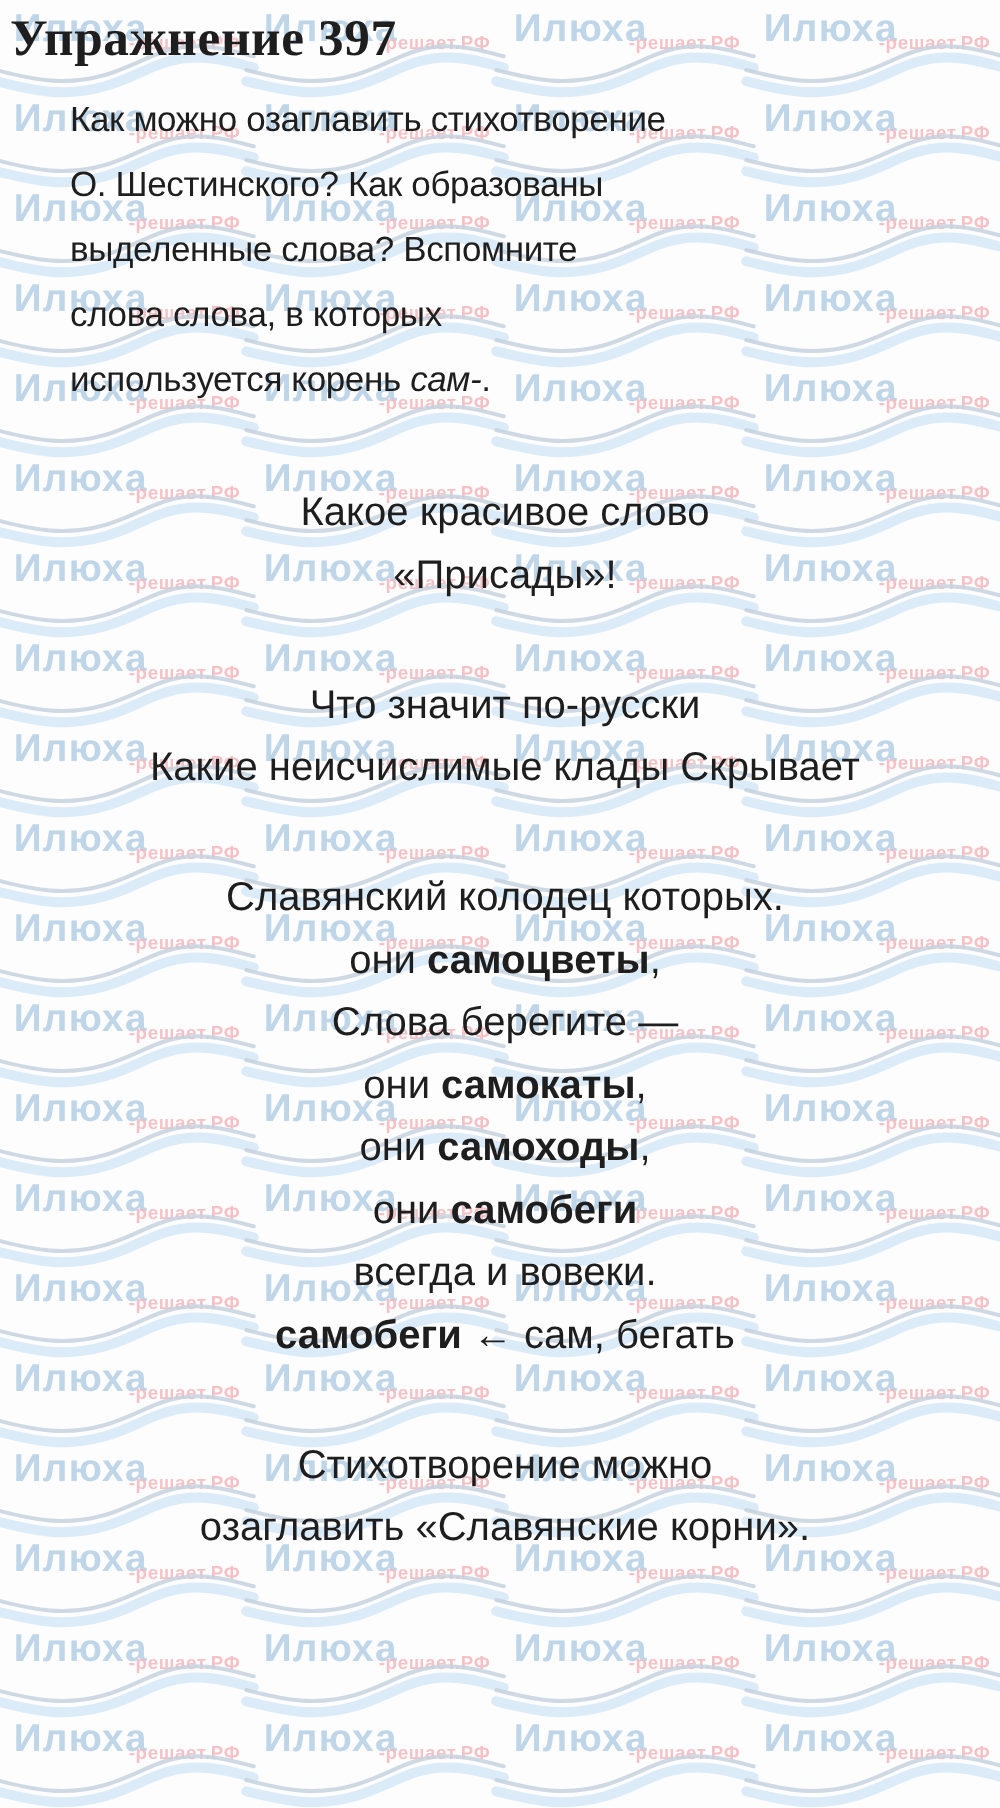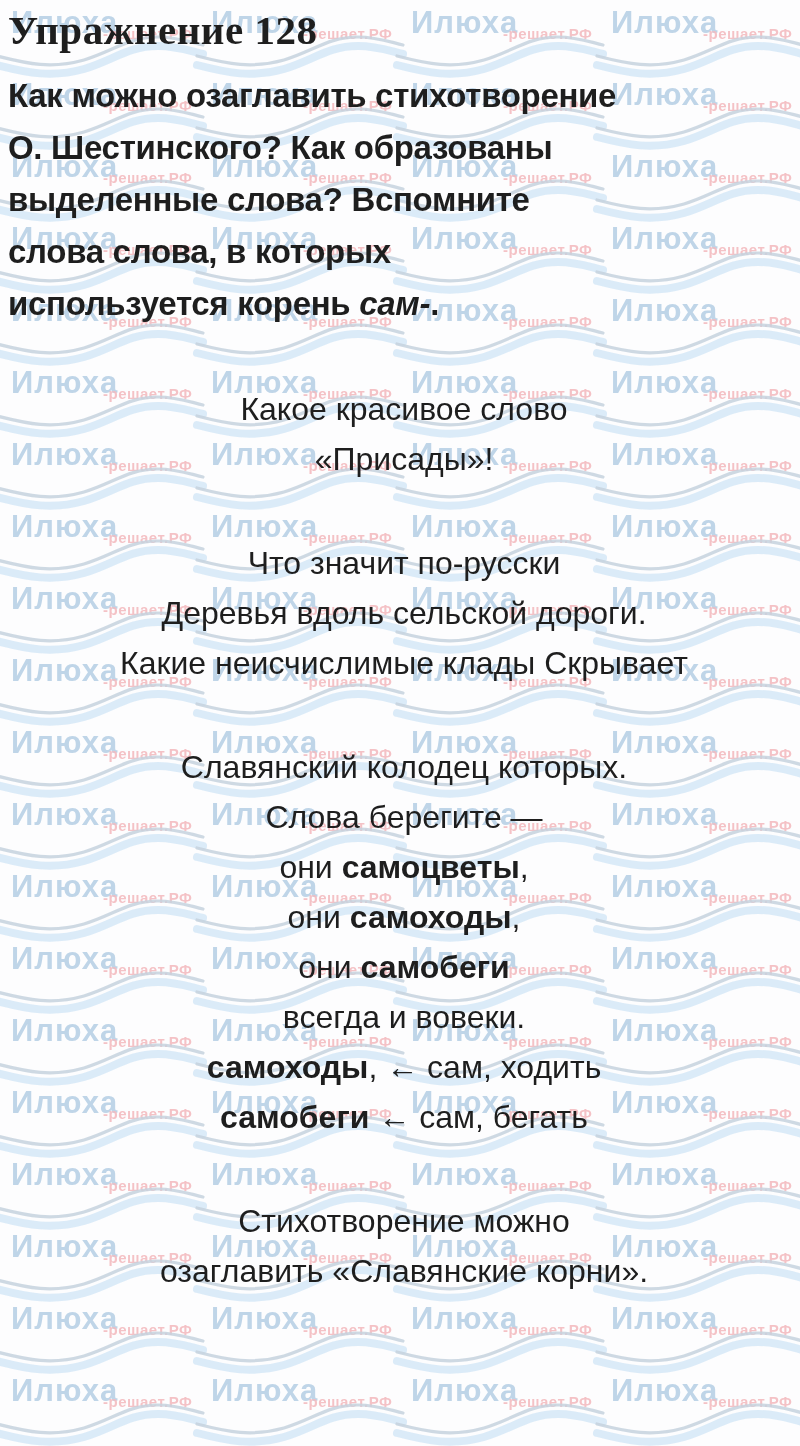--- a/index.html
+++ b/index.html
@@ -62,23 +62,24 @@
     margin: 0;
     font-family: "Liberation Serif", serif;
     font-weight: bold;
     font-size: 41px;
     line-height: 48px;
     letter-spacing: 0.5px;
     white-space: nowrap;
   }
   .question {
     margin-top: 16px;
-    font-weight: bold;
-    font-size: 33px;
+    font-weight: normal;
+    font-size: 28px;
     letter-spacing: -0.3px;
+    margin-left: 48px;
   }
   .question .line { line-height: 52px; }
   .answer .para {
     margin-top: 54px;
     font-size: 32px;
     text-align: center;
   }
   .answer .line { line-height: 50px; }
   .line { white-space: nowrap; }
   .b { font-weight: bold; }
@@ -181,48 +182,47 @@
         <use href="#wm-tile" xlink:href="#wm-tile" x="600" y="1368"></use>
         <use href="#wm-tile" xlink:href="#wm-tile" x="0" y="1440"></use>
         <use href="#wm-tile" xlink:href="#wm-tile" x="200" y="1440"></use>
         <use href="#wm-tile" xlink:href="#wm-tile" x="400" y="1440"></use>
         <use href="#wm-tile" xlink:href="#wm-tile" x="600" y="1440"></use>
       </g>
   </svg>
 
   <div class="content">
 
-    <h1 class="title">Упражнение 128</h1>
+    <h1 class="title">Упражнение 397</h1>
 
     <div class="question">
         <div class="line"><span>Как можно озаглавить стихотворение</span></div>
         <div class="line"><span>О. Шестинского? Как образованы</span></div>
         <div class="line"><span>выделенные слова? Вспомните</span></div>
         <div class="line"><span>слова слова, в которых</span></div>
         <div class="line"><span>используется корень </span><span class="i">сам-</span><span>.</span></div>
       </div>
 
     <div class="answer">
       <div class="para">
           <div class="line"><span>Какое красивое слово</span></div>
           <div class="line"><span>«Присады»!</span></div>
         </div>
       <div class="para">
           <div class="line"><span>Что значит по-русски</span></div>
-          <div class="line"><span>Деревья вдоль сельской дороги.</span></div>
           <div class="line"><span>Какие неисчислимые клады Скрывает</span></div>
         </div>
       <div class="para">
           <div class="line"><span>Славянский колодец которых.</span></div>
+          <div class="line"><span>они </span><span class="b">самоцветы</span><span>,</span></div>
           <div class="line"><span>Слова берегите —</span></div>
-          <div class="line"><span>они </span><span class="b">самоцветы</span><span>,</span></div>
+          <div class="line"><span>они </span><span class="b">самокаты</span><span>,</span></div>
           <div class="line"><span>они </span><span class="b">самоходы</span><span>,</span></div>
           <div class="line"><span>они </span><span class="b">самобеги</span></div>
           <div class="line"><span>всегда и вовеки.</span></div>
-          <div class="line"><span class="b">самоходы</span><span>, ← сам, ходить</span></div>
           <div class="line"><span class="b">самобеги</span><span> ← сам, бегать</span></div>
         </div>
       <div class="para">
           <div class="line"><span>Стихотворение можно</span></div>
           <div class="line"><span>озаглавить «Славянские корни».</span></div>
         </div>
     </div>
 
   </div>
 </div>

